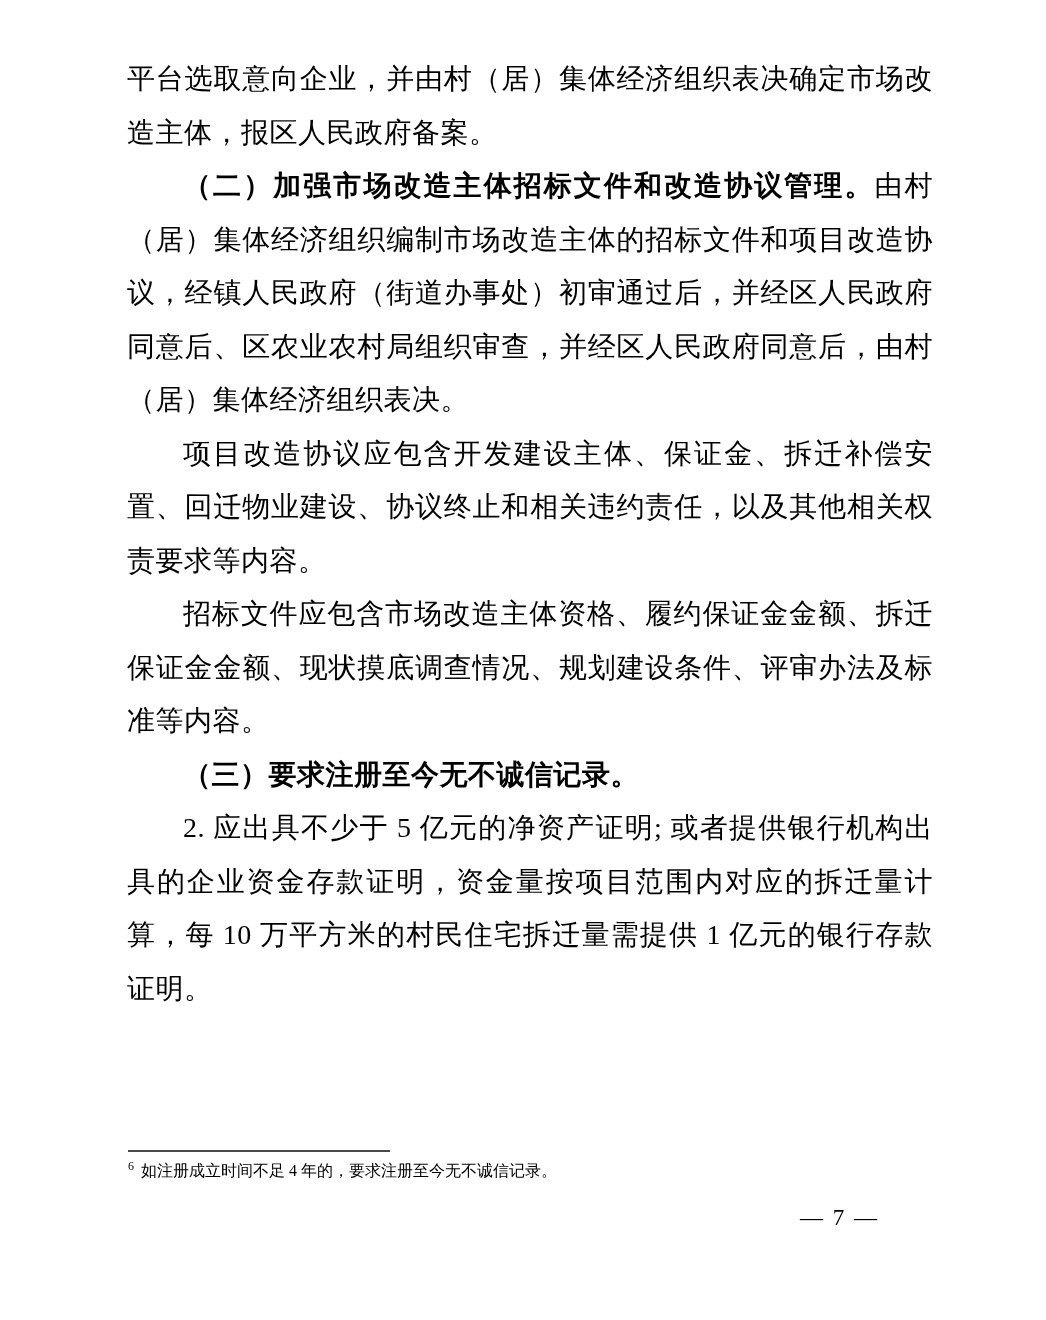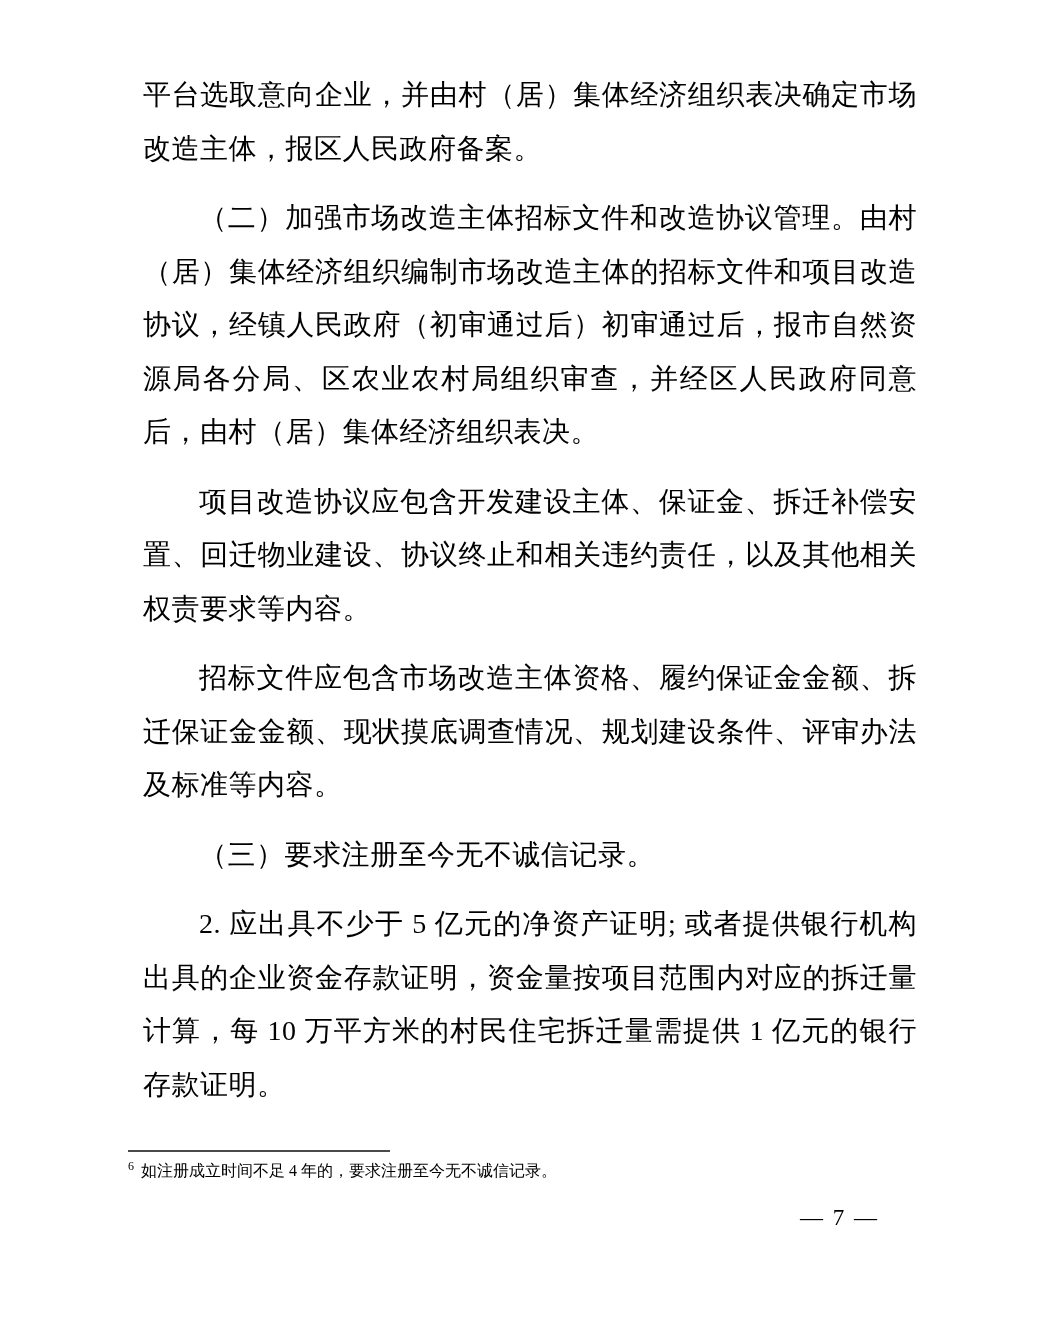--- a/index.html
+++ b/index.html
@@ -20,28 +20,28 @@
     left: 127px;
     top: 52px;
     width: 806px;
     font-size: 28px;
     line-height: 53.5px;
     text-align: justify;
     text-justify: inter-character;
     letter-spacing: 0.5px;
   }
   .doc-body p.para {
-    margin: 16px;
+    margin: 0;
     padding: 0;
   }
   .doc-body p.para.indent {
     text-indent: 2em;
   }
   .run-bold {
-    font-weight: normal;
+    font-weight: bold;
   }
   .doc-body sup {
     font-size: 0.55em;
     line-height: 0;
     vertical-align: super;
   }
   .footnote-rule {
     position: absolute;
     left: 128px;
     top: 1150px;
@@ -72,21 +72,21 @@
     letter-spacing: 2px;
     color: #000000;
     white-space: nowrap;
   }
 </style>
 </head>
 <body>
 
 <div class="doc-body">
     <p class="para"><span>平台选取意向企业，并由村（居）集体经济组织表决确定市场改造主体，报区人民政府备案。</span></p>
-    <p class="para indent"><span class="run-bold">（二）加强市场改造主体招标文件和改造协议管理。</span><span>由村（居）集体经济组织编制市场改造主体的招标文件和项目改造协议，经镇人民政府（初审通过后）初审通过后，报市自然资源局各分局、区农业农村局组织审查，并经区人民政府同意后，由村（居）集体经济组织表决。</span></p>
+    <p class="para indent"><span class="run-bold">（二）加强市场改造主体招标文件和改造协议管理。</span><span>由村（居）集体经济组织编制市场改造主体的招标文件和项目改造协议，经镇人民政府（街道办事处）初审通过后，并经区人民政府同意后、区农业农村局组织审查，并经区人民政府同意后，由村（居）集体经济组织表决。</span></p>
     <p class="para indent"><span>项目改造协议应包含开发建设主体、保证金、拆迁补偿安置、回迁物业建设、协议终止和相关违约责任，以及其他相关权责要求等内容。</span></p>
     <p class="para indent"><span>招标文件应包含市场改造主体资格、履约保证金金额、拆迁保证金金额、现状摸底调查情况、规划建设条件、评审办法及标准等内容。</span></p>
     <p class="para indent"><span class="run-bold">（三）要求注册至今无不诚信记录。</span></p>
     <p class="para indent"><span>2. 应出具不少于 5 亿元的净资产证明; 或者提供银行机构出具的企业资金存款证明，资金量按项目范围内对应的拆迁量计算，每 10 万平方米的村民住宅拆迁量需提供 1 亿元的银行存款证明。</span></p>
   </div>
 
 <div class="footnote-rule"></div>
 
 <div class="footnote">
   <sup>6</sup><span>如注册成立时间不足 4 年的，要求注册至今无不诚信记录。</span>

